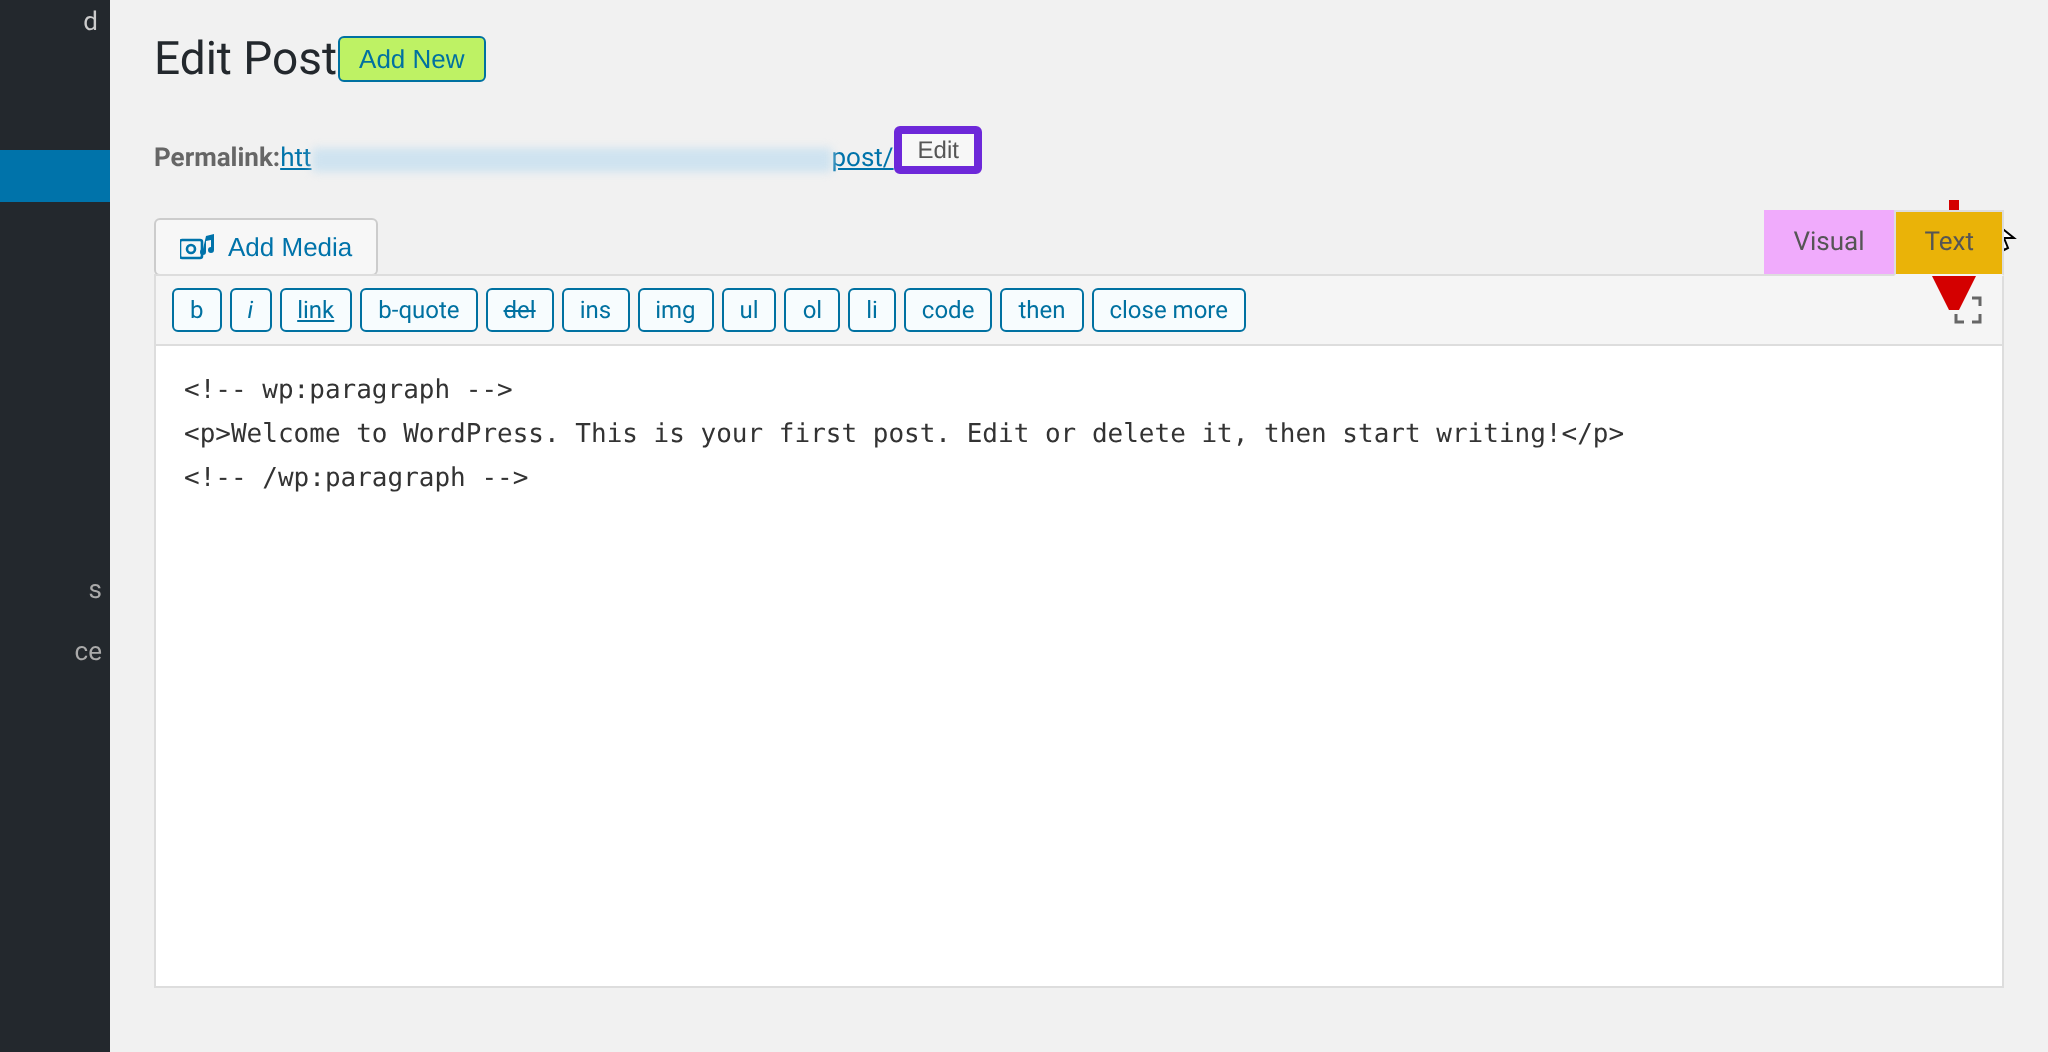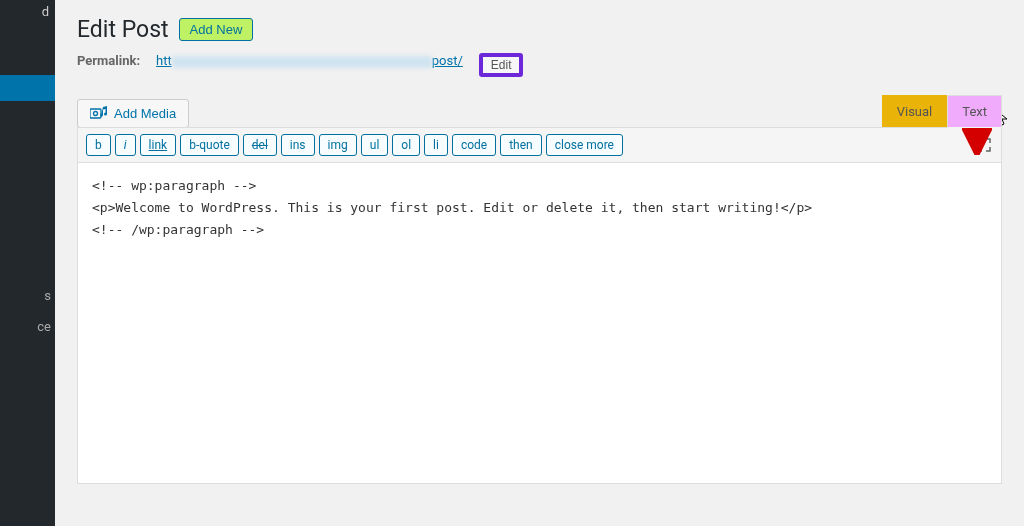--- a/index.html
+++ b/index.html
@@ -47,22 +47,21 @@
       background: #0073aa;
     }
     .main {
       flex: 1;
       padding: 16px 22px 0 22px;
       position: relative;
     }
     .heading-row {
       display: flex;
       align-items: center;
-      gap: 10px;
-      margin-bottom: 10px;
+      margin-bottom: 20px;
     }
     h1 {
       font-size: 23px;
       font-weight: 400;
       color: #23282d;
     }
     .btn-small {
       border: 1px solid #0071a1;
       color: #0071a1;
       background: #bef264;
@@ -79,22 +78,22 @@
       border: 1px solid #ddd;
       background: #fff;
       color: #32373c;
       outline: none;
     }
     .permalink-row {
       margin-top: 10px;
       font-size: 13px;
       color: #666;
       display: flex;
-      align-items: flex-start;
-      gap: 16px;
+      align-items: flex-end;
+      gap: 0;
     }
     .permalink-row a {
       color: #0073aa;
       text-decoration: underline;
     }
     .permalink-blur {
       display: inline-block;
       width: 260px;
       height: 12px;
       background: #cfe3f0;
@@ -119,42 +118,42 @@
     }
     .add-media-btn {
       border: 1px solid #ccc;
       background: #f7f7f7;
       color: #0073aa;
       padding: 6px 12px;
       font-size: 13px;
       border-radius: 3px;
       cursor: pointer;
       display: inline-flex;
-      align-items: flex-start;
+      align-items: center;
       gap: 6px;
     }
     .add-media-icon {
       display: inline-flex;
     }
     .tabs {
       display: flex;
     }
     .tab {
       padding: 8px 14px;
       font-size: 13px;
       color: #555;
       cursor: pointer;
       border: 1px solid transparent;
       border-bottom: none;
     }
     .tab.inactive {
+      background: #f0abfc;
+    }
+    .tab.active {
       background: #eab308;
-    }
-    .tab.active {
-      background: #f0abfc;
       border: 1px solid #ddd;
       border-bottom: 1px solid #f5f5f5;
       position: relative;
       z-index: 2;
     }
     .editor-wrap {
       border: 1px solid #ddd;
       background: #f5f5f5;
       margin-top: -1px;
       position: relative;

